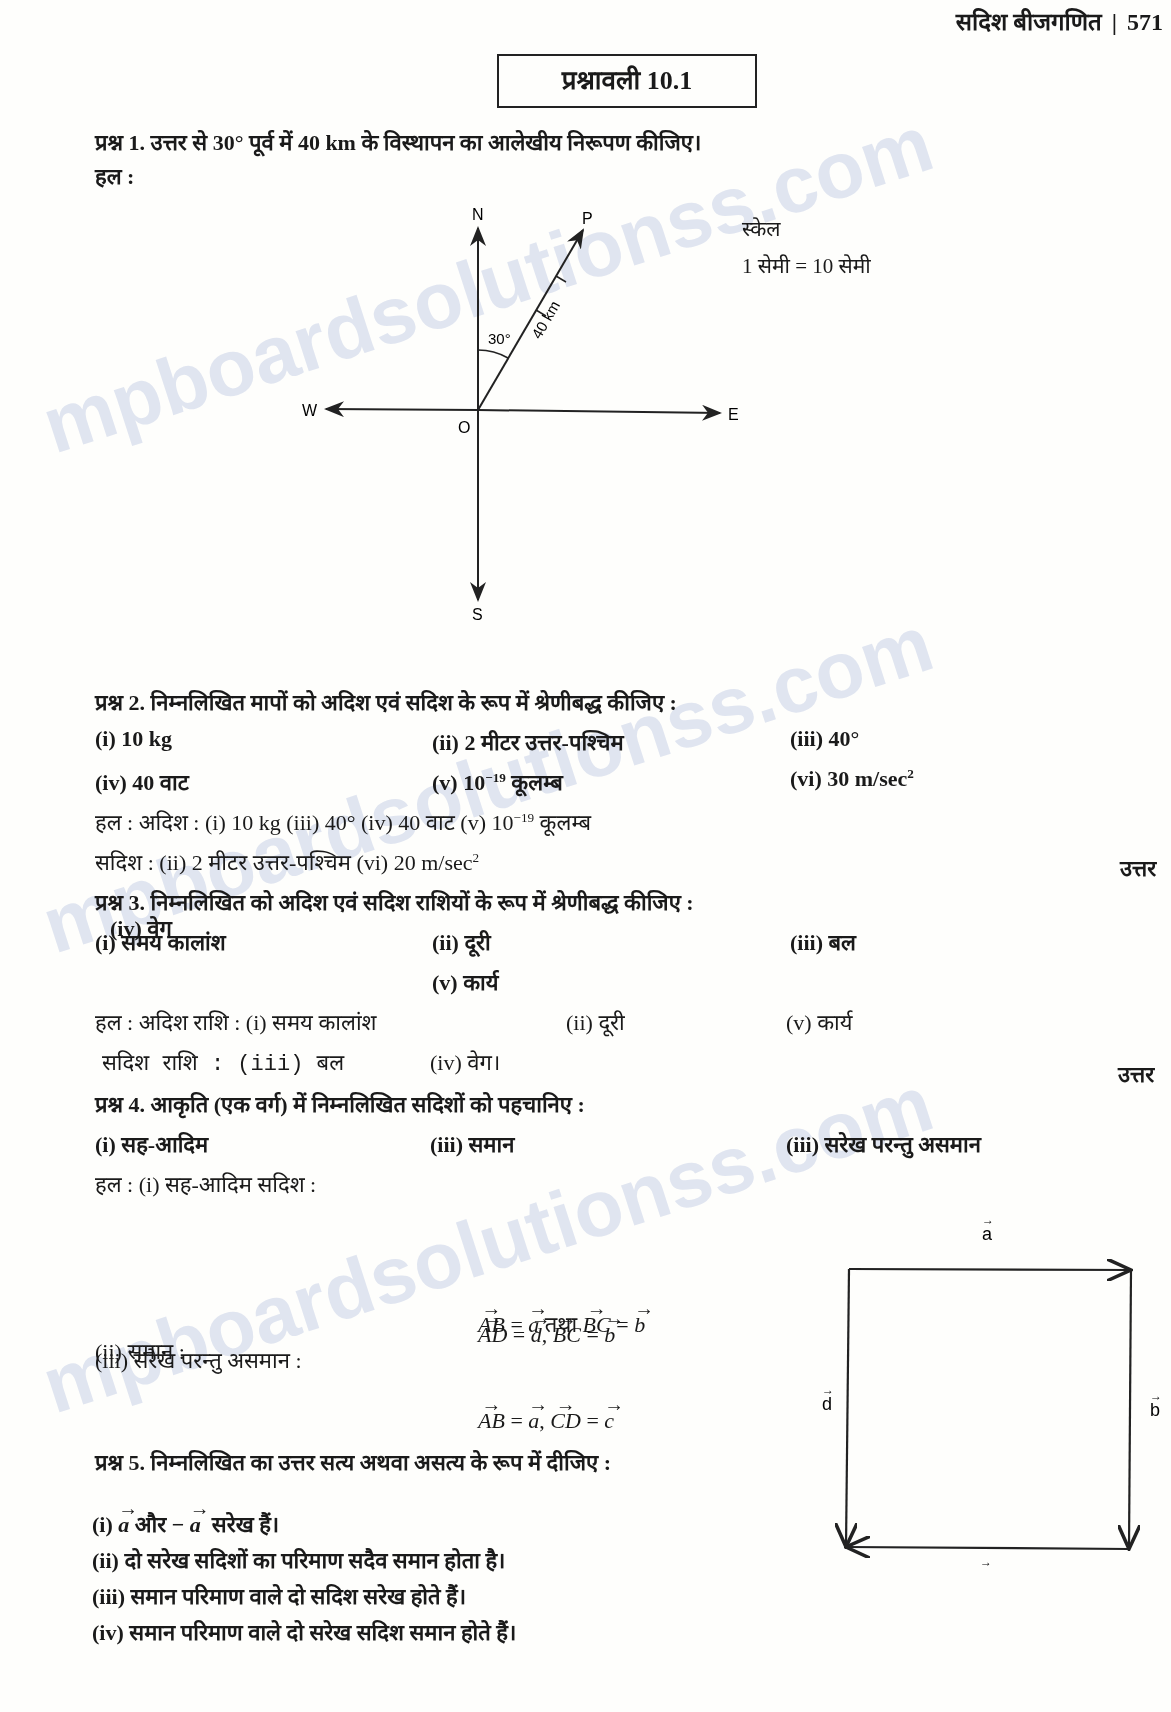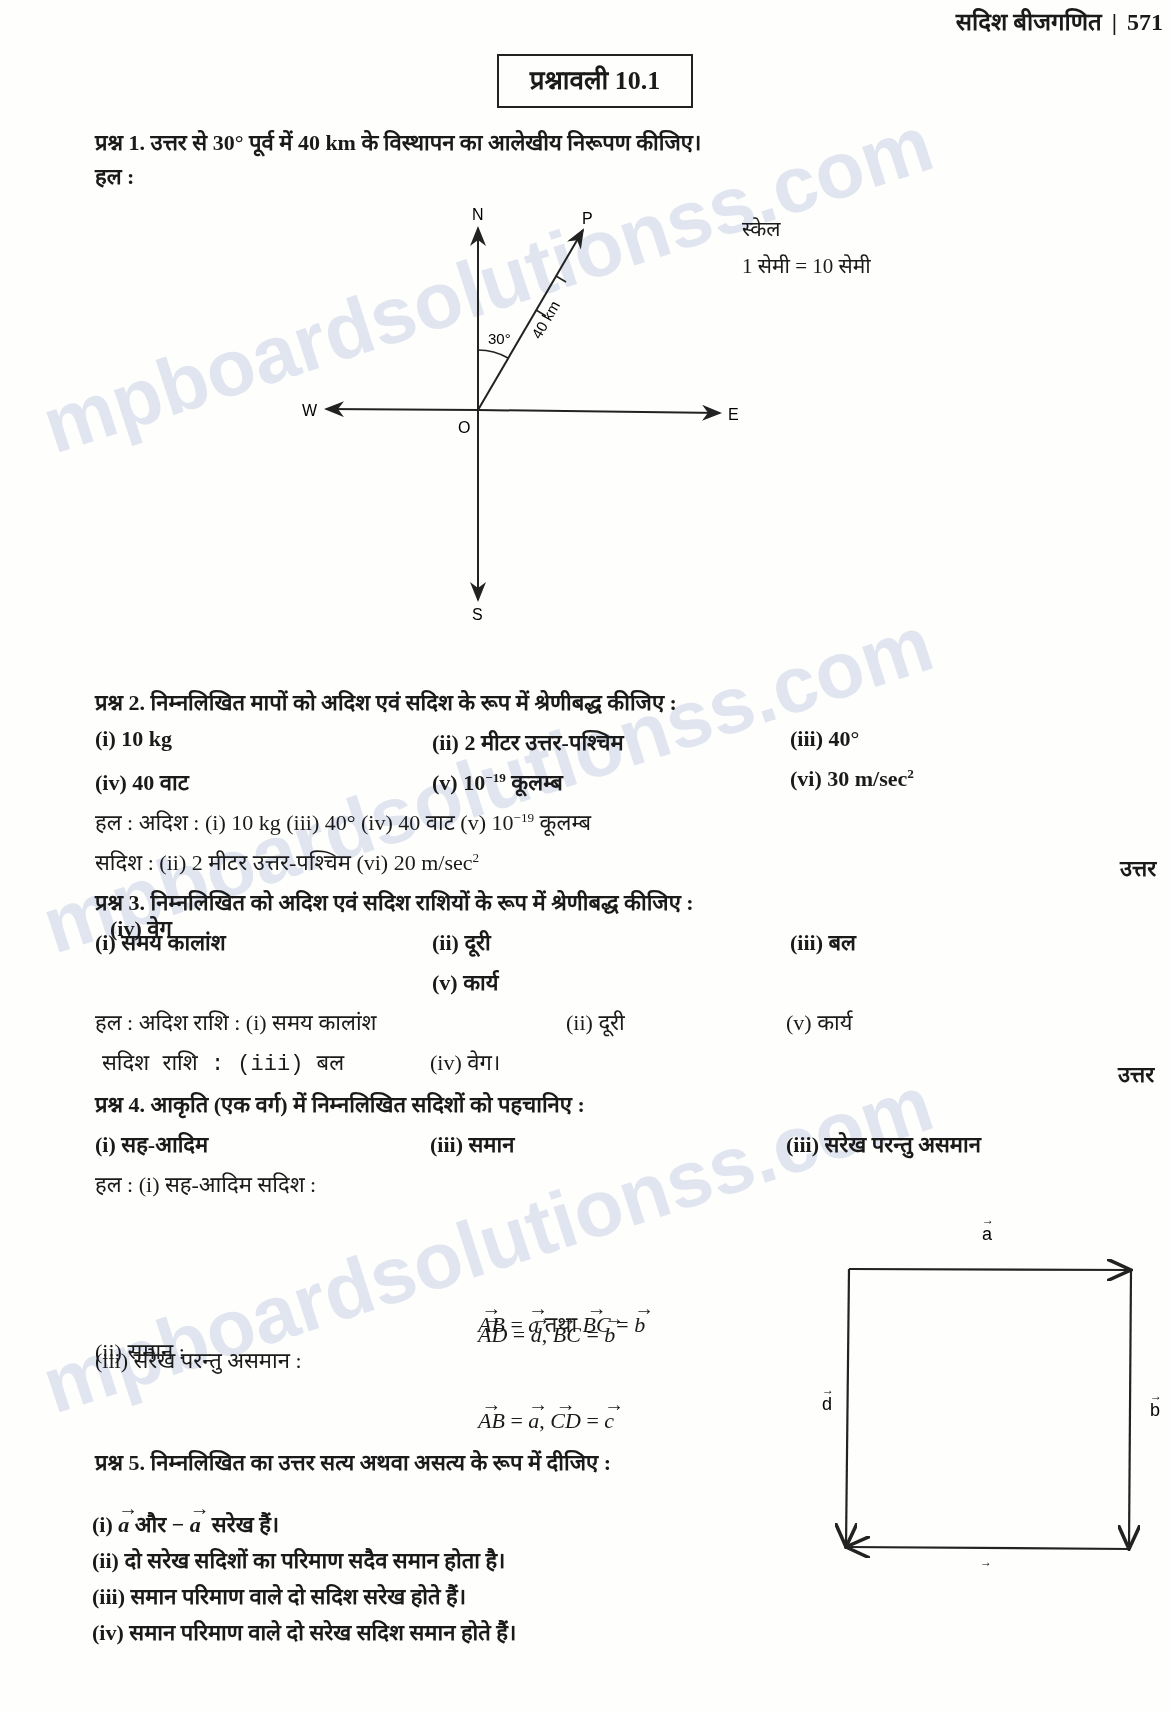--- a/index.html
+++ b/index.html
@@ -9,21 +9,21 @@
     font-family: "Liberation Serif", "DejaVu Serif", serif;
     color: #1a1a1a;
   }
   .abs { position: absolute; white-space: nowrap; }
   .bold { font-weight: bold; }
   .t22 { font-size: 22px; }
   .t21 { font-size: 21px; }
   .header { top: 4px; right: 8px; font-size: 24px; font-weight: bold; }
   .header .sep { display: inline-block; margin: 0 10px; }
   .title-box {
-    left: 497px; top: 54px; width: 196px; height: 54px;
+    left: 497px; top: 54px; width: 260px; height: 54px;
     border: 2px solid #222; box-sizing: border-box;
     font-size: 26px; font-weight: bold; text-align: center; line-height: 50px;
   }
   .watermark {
     position: absolute; font-family: "Liberation Sans", sans-serif; font-weight: bold;
     font-size: 80px; color: rgba(120,140,200,0.22); transform-origin: left bottom;
     white-space: nowrap; pointer-events: none;
   }
   sup { font-size: 0.6em; }
   .vec { position: relative; display: inline-block; font-style: italic; }

